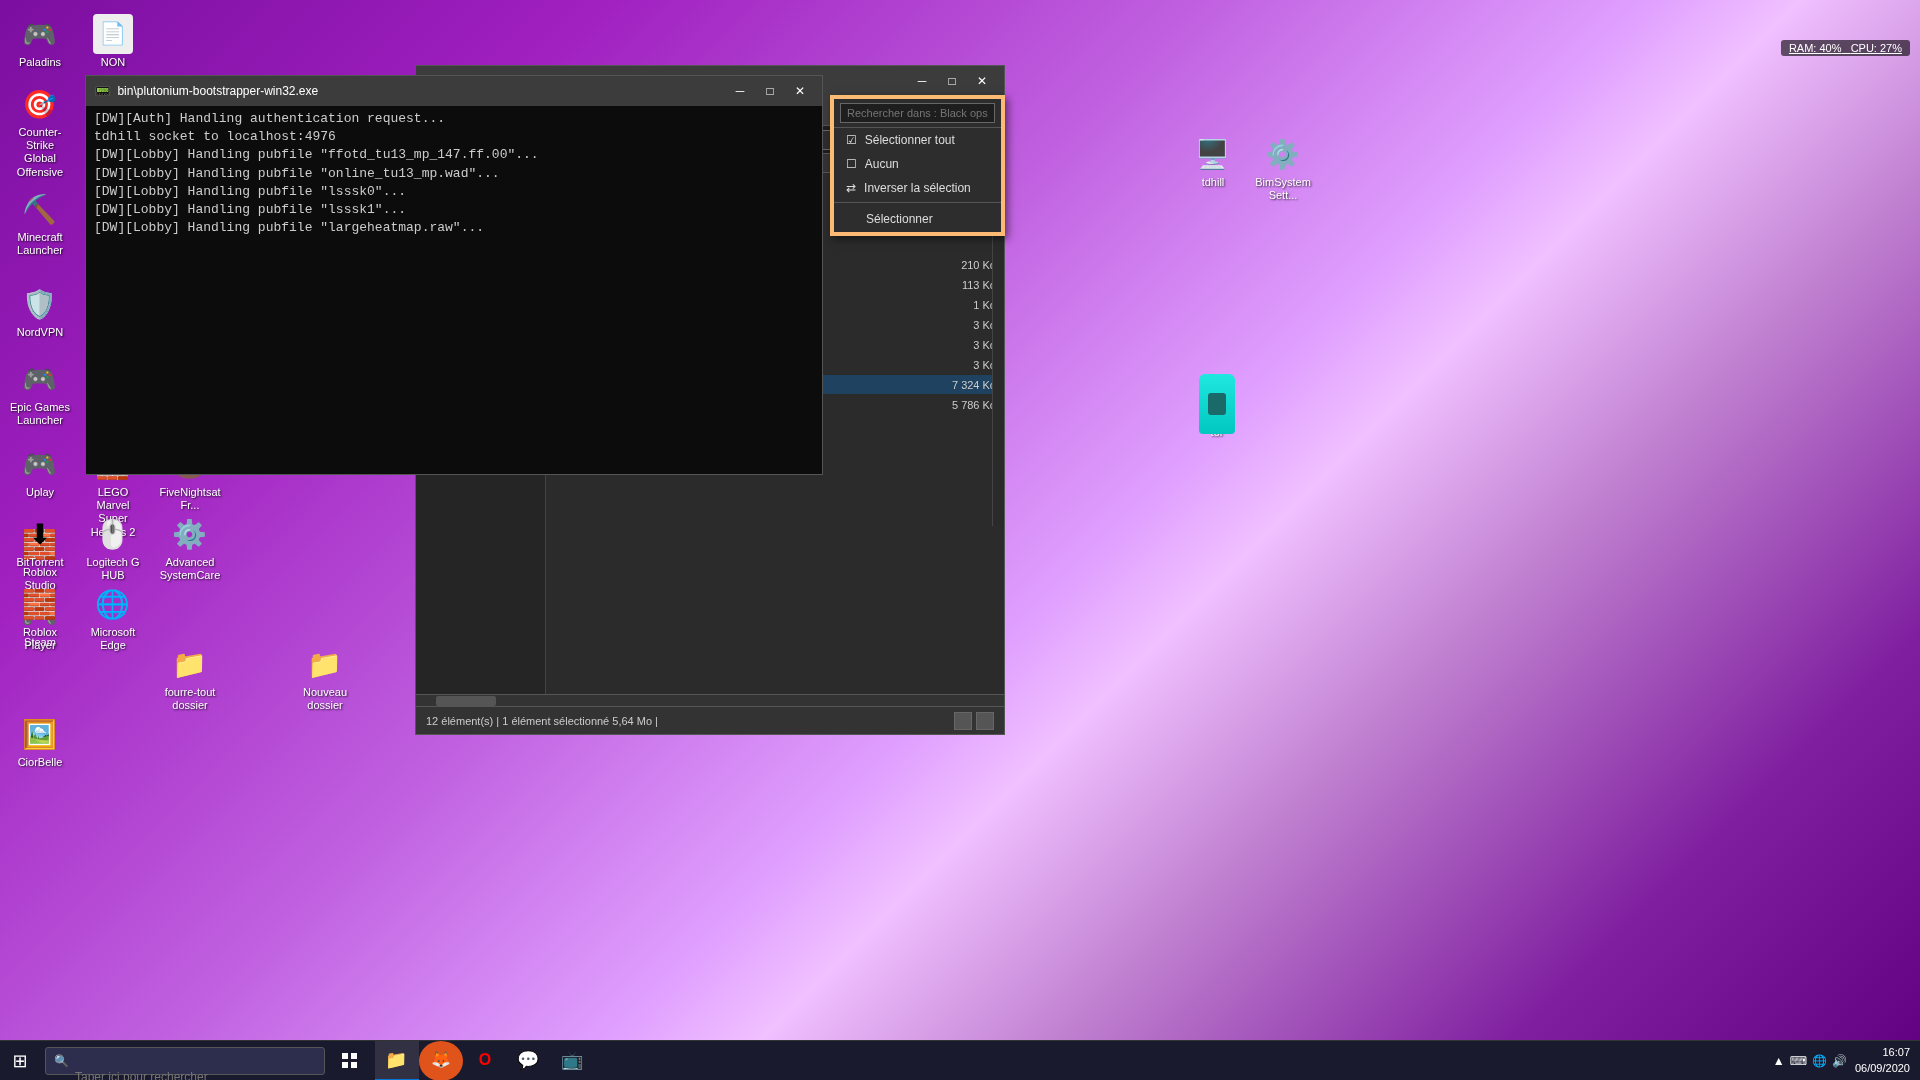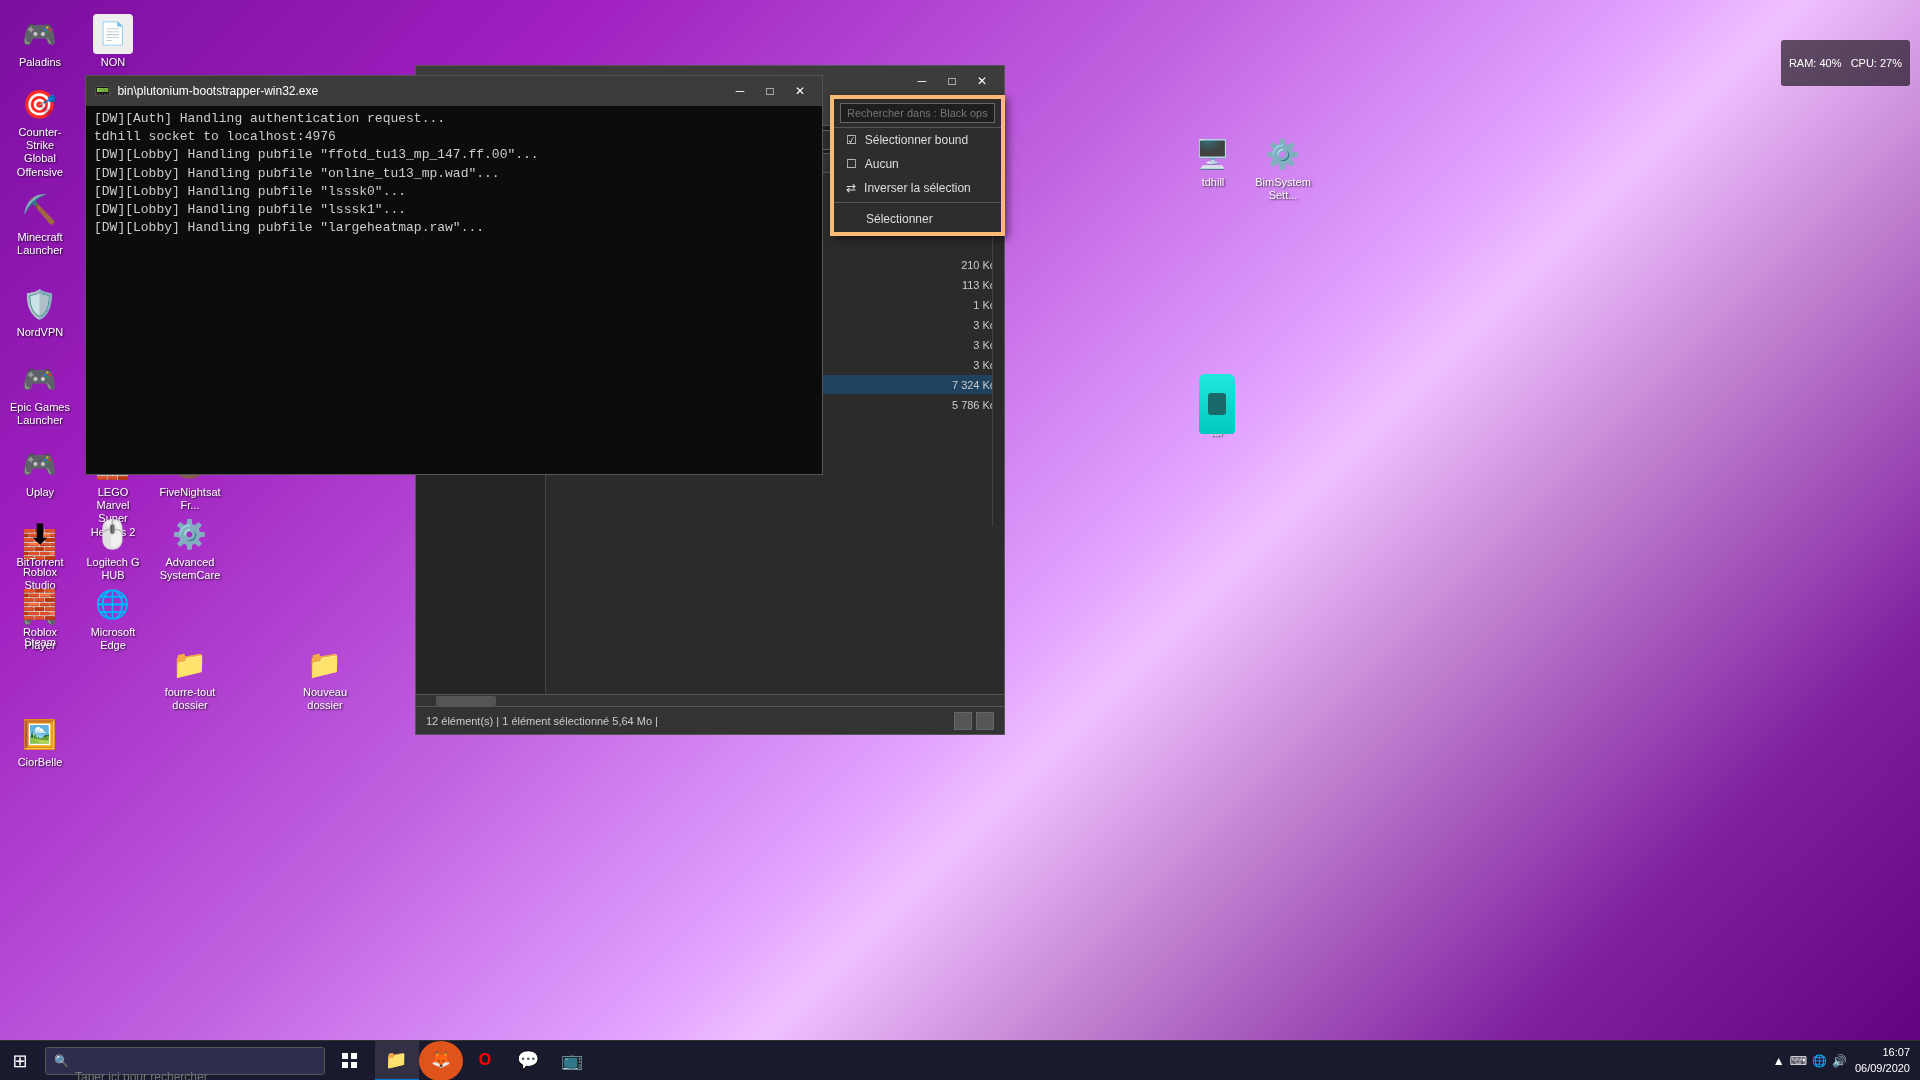--- a/index.html
+++ b/index.html
@@ -392,23 +392,24 @@
     ::-webkit-scrollbar-thumb { background: #555; border-radius: 2px; }
 
     
     .system-overlay {
       position: absolute;
       top: 40px;
       right: 10px;
       background: rgba(0,0,0,0.6);
       color: white;
       font-size: 11px;
-      padding: 17px 8px;
+      padding: 2px 8px;
       border-radius: 3px;
       z-index: 500;
+      text-decoration: underline;
     }
   </style>
 </head>
 <body>
 
 <div class="wallpaper"></div>
 
 <div class="system-overlay">
   <span>RAM: 40%</span>
   &nbsp;
@@ -698,21 +699,21 @@
     </div>
   </div>
 </div>
 
 <div class="context-panel">
   <div class="context-search">
     <input type="text" placeholder="Rechercher dans : Black ops 2" style="">
   </div>
   <div class="context-item">
     <span>☑</span>
-    <span>Sélectionner bound</span>
+    <span>Sélectionner tout</span>
   </div>
   <div class="context-item">
     <span>☐</span>
     <span>Aucun</span>
   </div>
   <div class="context-item">
     <span>⇄</span>
     <span>Inverser la sélection</span>
   </div>
   <div class="context-divider"></div>

